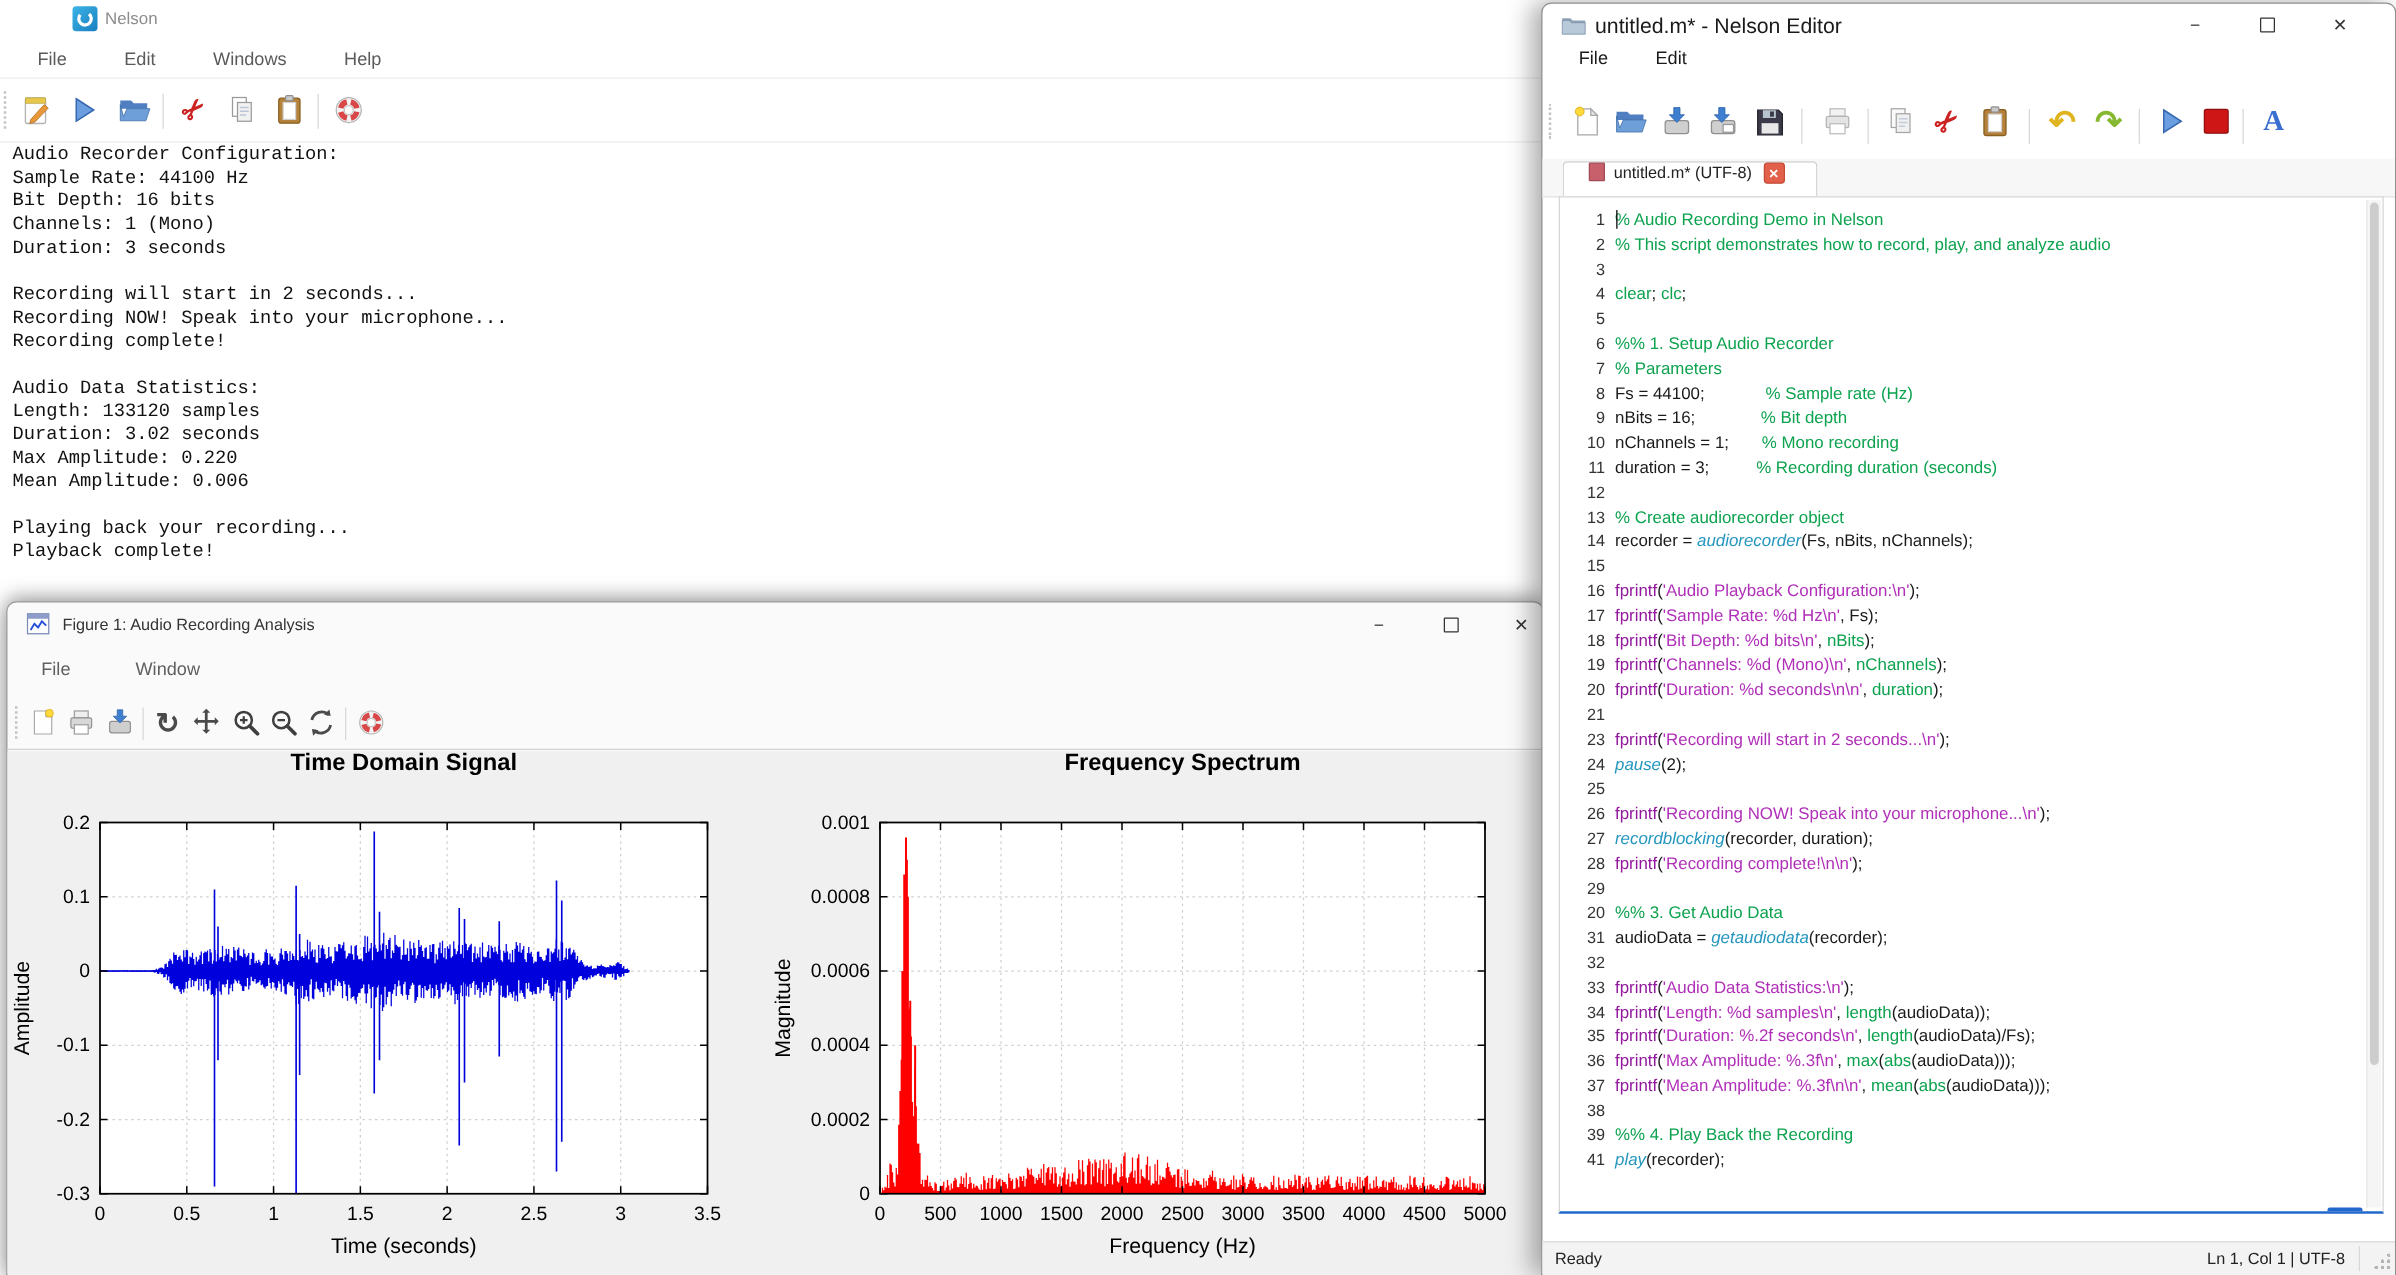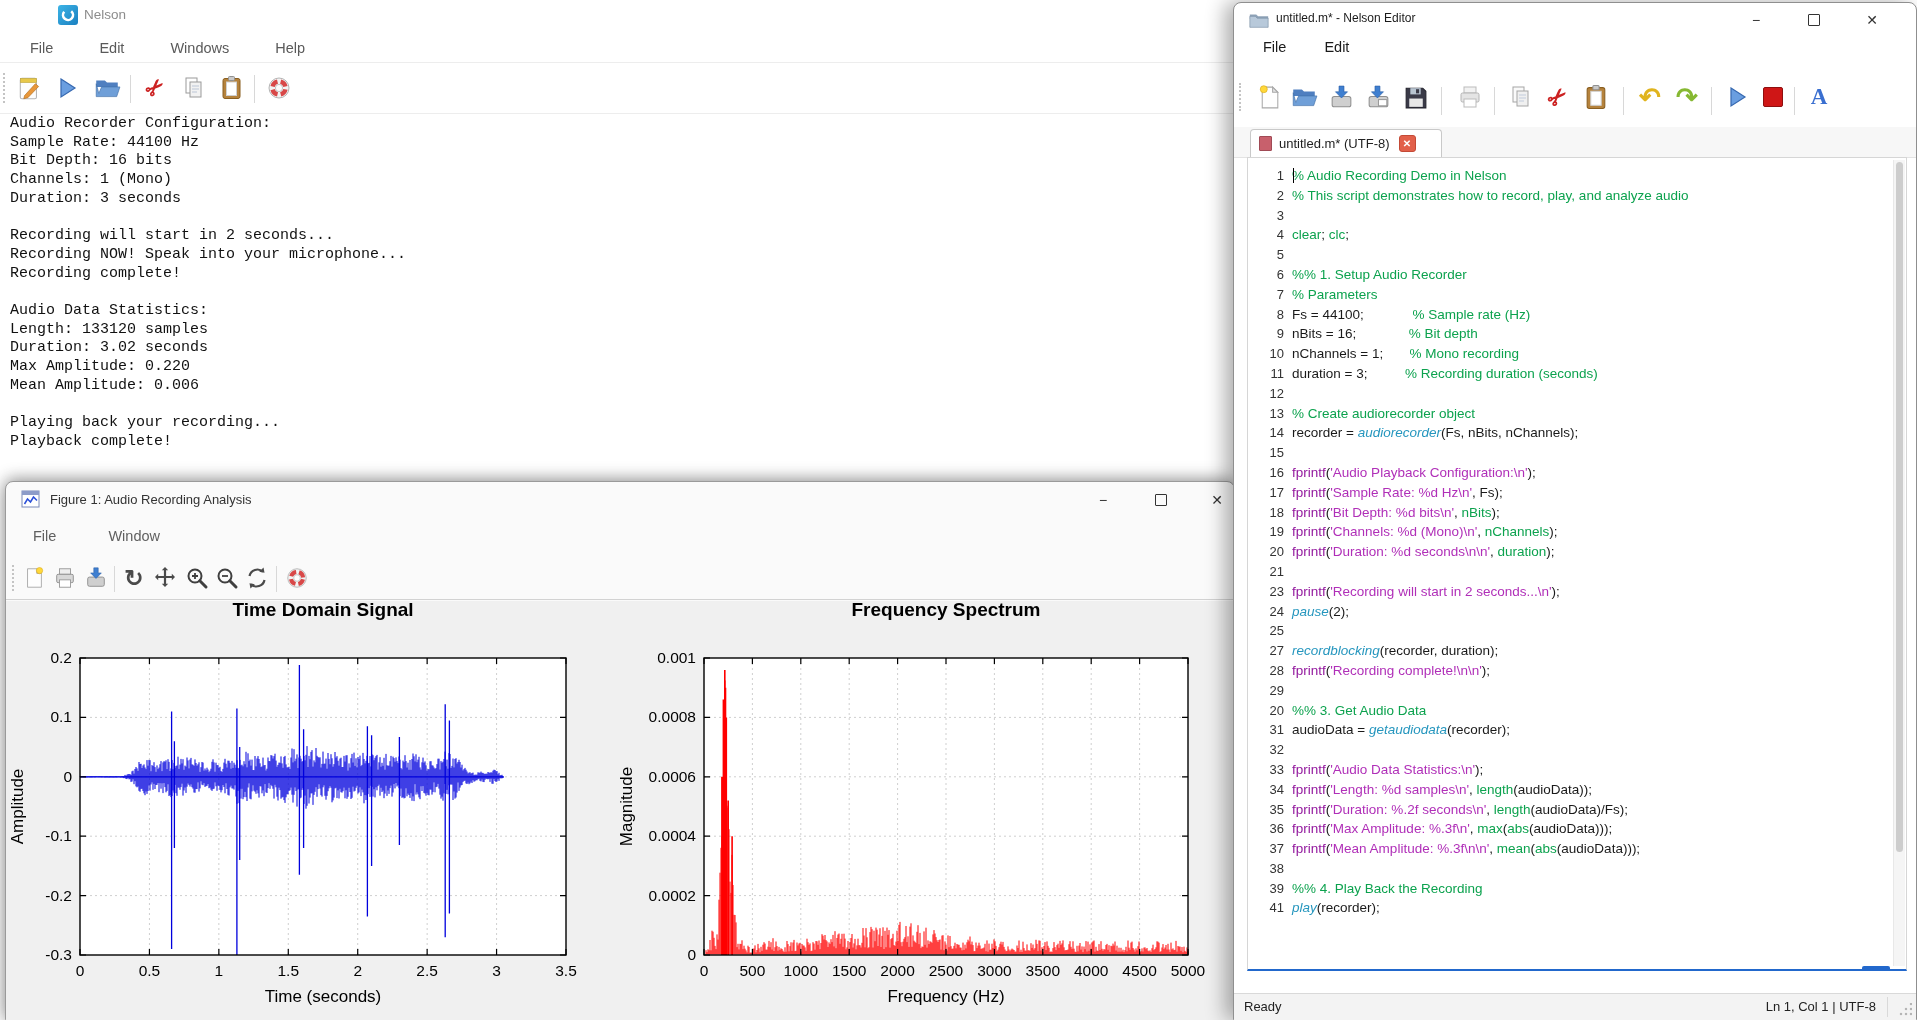--- a/index.html
+++ b/index.html
@@ -33,28 +33,28 @@
   #figure-window .tbtn{top:6px;width:28px;height:28px;}
   #fig-canvas{position:absolute;left:0;top:119px;width:1228px;height:419px;background:#f0f0f0;border-radius:0;}
   .winctl{position:absolute;top:4px;width:30px;height:28px;display:flex;align-items:center;justify-content:center;
           color:#333;font-size:14px;cursor:default;}
   .maxbox{width:10px;height:10px;border:1.3px solid #333;border-radius:1px;}
   .chart-svg{position:absolute;}
   
   #editor-window{left:1233px;top:2px;width:684px;height:1018px;background:#fff;border:1px solid #8f8f8f;
       border-radius:8px 8px 0 0;z-index:10;box-shadow:-8px 0 20px rgba(0,0,0,.32);}
   #editor-window .titlebar{position:absolute;left:0;top:0;width:100%;height:34px;}
-  #editor-window .wtitle{position:absolute;left:42px;top:8px;font-size:12px;color:#1a1a1a;}
+  #editor-window .wtitle{position:absolute;left:42px;top:8px;font-size:17px;color:#1a1a1a;}
   #editor-window .menubar{left:29px;top:36px;color:#1a1a1a;height:30px;}
   #editor-window .menubar span{margin-right:34px;}
   #editor-window .toolbar{left:0;top:72px;width:100%;height:46px;}
   #editor-window .tbtn{top:7px;width:30px;height:30px;}
   #tabbar{position:absolute;left:0;top:124px;width:100%;height:30px;background:#f7f7f7;border-bottom:1px solid #e3e3e3;}
   #tab-active{position:absolute;left:16px;top:2px;height:27px;width:190px;background:#fff;
-      border:1px solid #c9c9c9;border-bottom:none;border-radius:4px 4px 0 0;display:flex;align-items:center;}
+      border:1px solid #c9c9c9;border-bottom:none;border-radius:4px 4px 0 0;display:flex;padding-left:12px;}
   #tab-active .tablabel{font-size:13px;color:#222;margin-left:7px;}
   .tabicon{width:11px;height:13px;background:#c8606c;border:1px solid #a04a55;border-radius:1px;margin-left:8px;}
   .tabclose{width:15px;height:15px;background:#e2604a;border:1px solid #c44a36;border-radius:3px;color:#fff;
       font-size:10px;font-weight:bold;display:flex;align-items:center;justify-content:center;margin-left:9px;}
   #code-area{position:absolute;left:13px;top:154px;width:660px;height:814px;background:#fff;
       border:1px solid #d6d6d6;border-bottom:2px solid #2268cc;overflow:hidden;box-sizing:border-box;}
   #code-lines{position:absolute;left:0;top:8px;width:100%;}
   .crow{display:flex;height:19.8px;line-height:19.8px;font-size:13.5px;}
   .crow .ln{width:36px;text-align:right;padding-right:8px;color:#333;flex:none;font-size:13px;}
   .crow .ct{white-space:pre;color:var(--c-code);}
@@ -534,20 +534,24 @@
           </div>
           <div class="crow">
             <span class="ln">24</span>
             <span class="ct"><span class="tok-t">pause</span><span class="tok-n">(2);</span></span>
           </div>
           <div class="crow">
             <span class="ln">25</span>
             <span class="ct"></span>
           </div>
           <div class="crow">
+            <span class="ln">26</span>
+            <span class="ct"><span class="tok-f">fprintf</span><span class="tok-n">(</span><span class="tok-s">'Recording NOW! Speak into your microphone...\n'</span><span class="tok-n">);</span></span>
+          </div>
+          <div class="crow">
             <span class="ln">27</span>
             <span class="ct"><span class="tok-t">recordblocking</span><span class="tok-n">(recorder, duration);</span></span>
           </div>
           <div class="crow">
             <span class="ln">28</span>
             <span class="ct"><span class="tok-f">fprintf</span><span class="tok-n">(</span><span class="tok-s">'Recording complete!\n\n'</span><span class="tok-n">);</span></span>
           </div>
           <div class="crow">
             <span class="ln">29</span>
             <span class="ct"></span>

